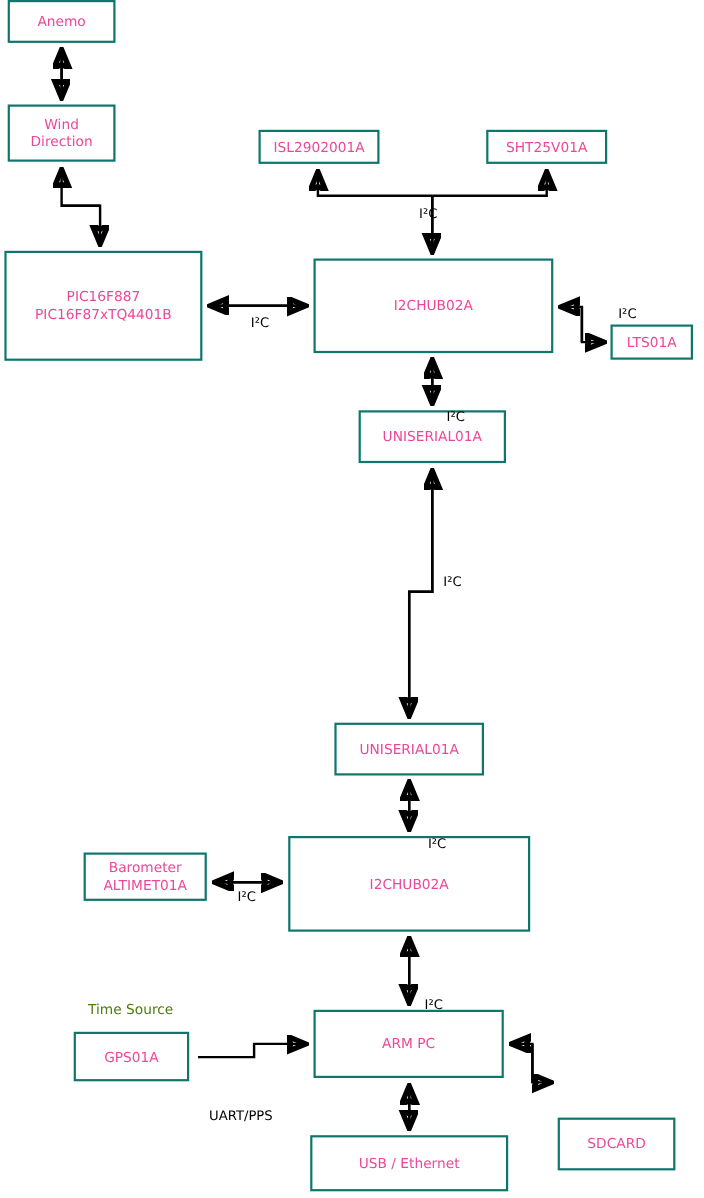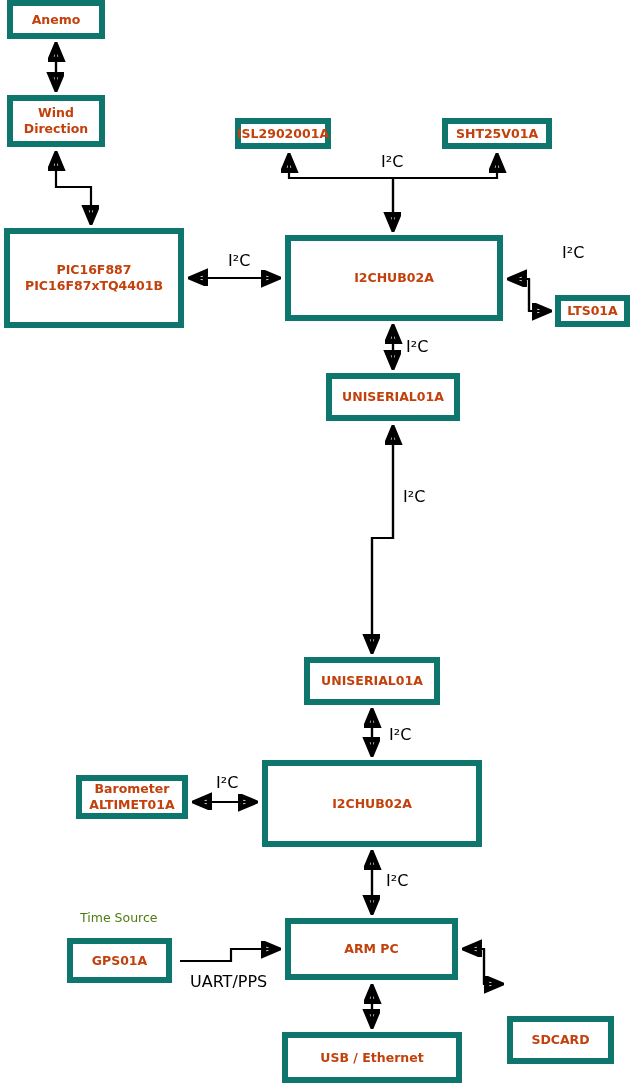--- a/index.html
+++ b/index.html
@@ -12,42 +12,42 @@
     position: relative;
     width: 640px;
     height: 1089px;
     background: #ffffff;
     font-family: "DejaVu Sans", "Liberation Sans", sans-serif;
     overflow: hidden;
   }
   .node {
     position: absolute;
     box-sizing: border-box;
-    border: 6px solid #0f766e;
+    border: 2px solid #0f766e;
     background: #ffffff;
     display: flex;
     align-items: center;
     justify-content: center;
     text-align: center;
-    color: #c2410c;
+    color: #ec4899;
     font-size: 12.5px;
     line-height: 1.25;
     z-index: 3;
-    font-weight: bold;
   }
   .node .label {
     white-space: pre-line;
     padding: 0 4px;
   }
   .edge-label {
     position: absolute;
-    font-size: 16px;
+    font-size: 12px;
     color: #000000;
     white-space: nowrap;
     z-index: 4;
+    margin-top: 35px;
   }
   .free-label {
     position: absolute;
     font-size: 12.5px;
     color: #4d7c0f;
     white-space: nowrap;
     z-index: 4;
   }
   svg.wires {
     position: absolute;
@@ -122,21 +122,21 @@
         <span class="label">Anemo</span>
       </div>
       <div class="node" style="left: 7px; top: 95px; width: 98px; height: 52px;">
         <span class="label">Wind
 Direction</span>
       </div>
       <div class="node" style="left: 4px; top: 228px; width: 180px; height: 100px;">
         <span class="label">PIC16F887
 PIC16F87xTQ4401B</span>
       </div>
-      <div class="node" style="left: 235px; top: 118px; width: 96px; height: 31px;">
+      <div class="node" style="left: 235px; top: 118px; width: 110px; height: 31px;">
         <span class="label">ISL2902001A</span>
       </div>
       <div class="node" style="left: 442px; top: 118px; width: 110px; height: 31px;">
         <span class="label">SHT25V01A</span>
       </div>
       <div class="node" style="left: 285px; top: 235px; width: 218px; height: 86px;">
         <span class="label">I2CHUB02A</span>
       </div>
       <div class="node" style="left: 555px; top: 295px; width: 75px; height: 32px;">
         <span class="label">LTS01A</span>

